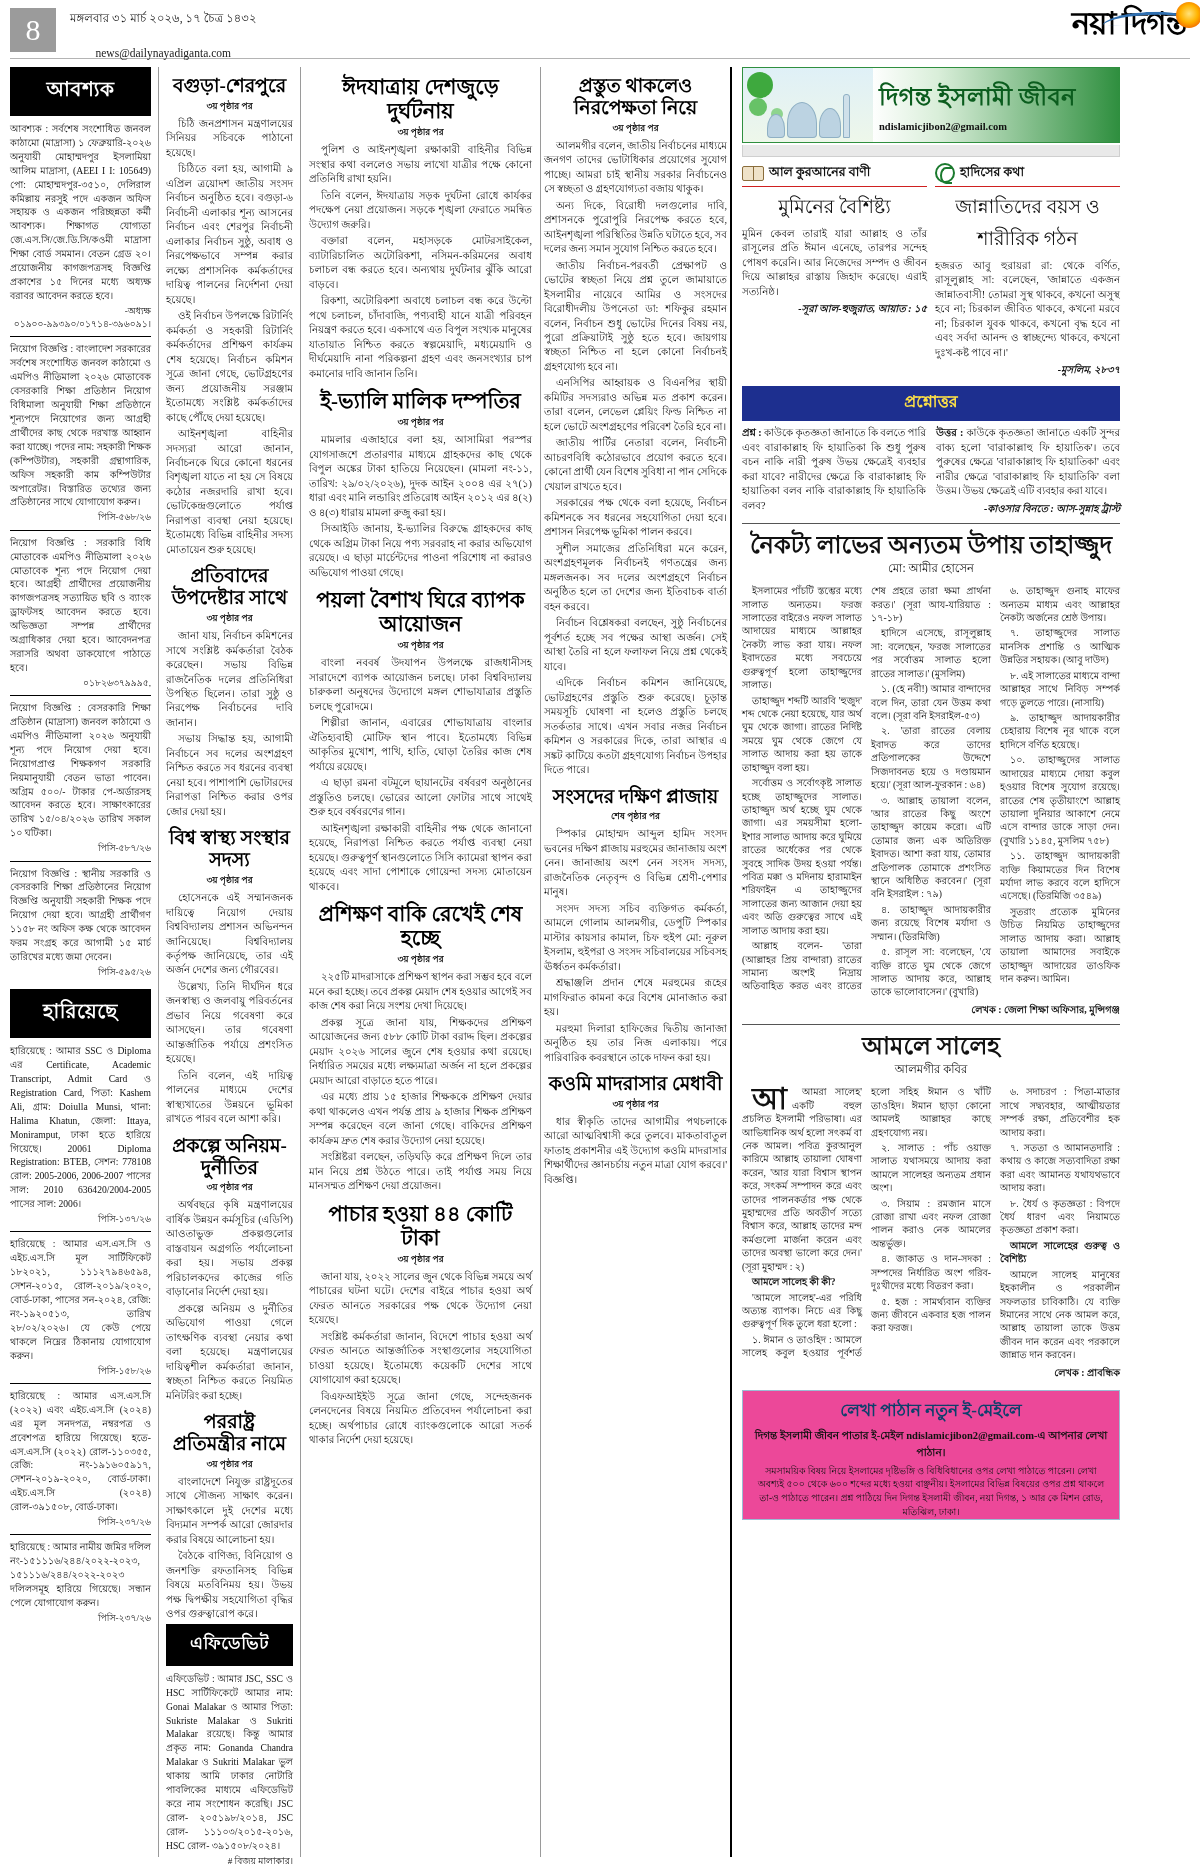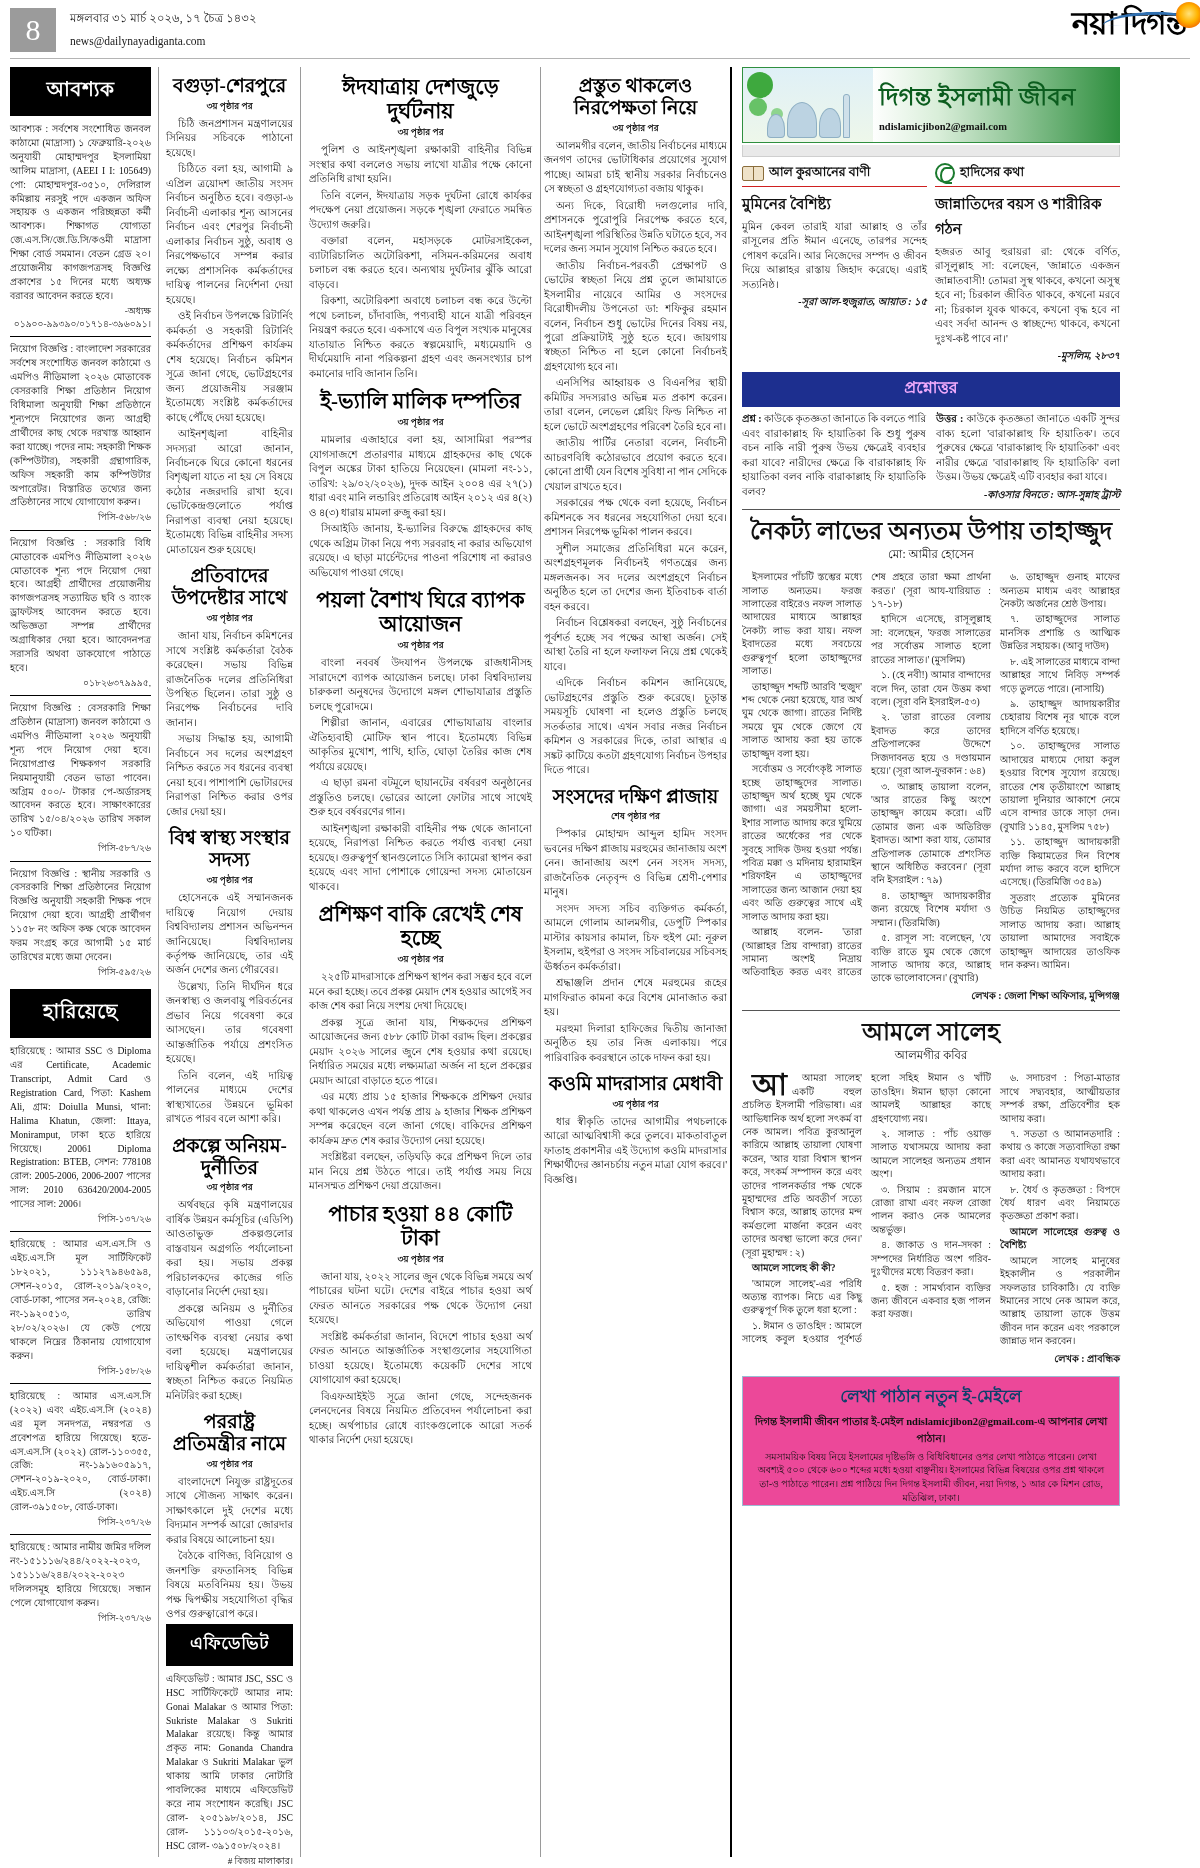--- a/index.html
+++ b/index.html
@@ -13,21 +13,21 @@
 
   
   .masthead { display: flex; align-items: flex-start; height: 46px; }
   .folio {
     width: 46px; height: 44px; background: #9b9b9b; color: #fff;
     font-size: 30px; line-height: 44px; text-align: center;
     font-family: "Liberation Serif", serif;
   }
   .dateblock { margin-left: 14px; padding-top: 2px; }
   .dateline { font-size: 11.5px; letter-spacing: .1px; color: #1a1a1a; }
-  .emailline { font-size: 11.5px; color: #1a1a1a; margin-top: 6px; }
+  .emailline { font-size: 11.5px; color: #1a1a1a; margin-top: 18px; text-align: center; }
   .logo { margin-left: auto; position: relative; padding-right: 4px; }
   .logo-text {
     font-size: 31px; font-weight: bold; letter-spacing: -1px;
     font-family: "Liberation Serif", serif; color: #000; line-height: 1;
   }
   .sun {
     position: absolute; top: -6px; left: 104px;
     width: 26px; height: 26px; border-radius: 50%;
     background: radial-gradient(circle at 50% 45%, #ffe27a 0%, #ffb300 45%, #f26a00 78%, #e84e00 100%);
   }
@@ -125,25 +125,25 @@
   .moon-icon {
     width: 20px; height: 20px; border: 2px solid #1b7a2e; border-radius: 50%;
     position: relative; flex: none; background: #ffffff;
   }
   .moon-icon:after {
     content: ""; position: absolute; left: 3px; top: 2px; width: 10px; height: 13px;
     border: 2px solid #1b7a2e; border-radius: 50% 0 0 50%; border-right: none;
   }
   .kicker { font-size: 12.5px; font-weight: bold; color: #111; }
   .redline { border-top: 1.6px solid #cf2020; margin: 3px 0 5px; }
-  .sub-hl { font-size: 15px; font-weight: bold; margin: 2px 0 3px; }
+  .sub-hl { font-size: 19px; font-weight: normal; text-align: center; margin: 2px 0 3px; }
   .src { font-size: 10px; font-style: italic; font-weight: bold; text-align: right; margin-top: 2px; }
 
   .blue-banner {
-    background: #1d2f8f; color: #f0abfc; text-align: center;
+    background: #1d2f8f; color: #fde047; text-align: center;
     font-size: 16px; font-weight: bold; padding: 3px 0 5px; margin: 7px 0 5px;
   }
   .qa-col { display: flex; gap: 10px; }
   .qa-col > div { flex: 1; }
 
   .feature-hl {
     font-size: 24px; font-weight: bold; text-align: center;
     margin: 8px 0 2px; line-height: 1.1;
   }
   .byline { font-size: 11.5px; font-weight: normal; text-align: center; margin-bottom: 5px; }

